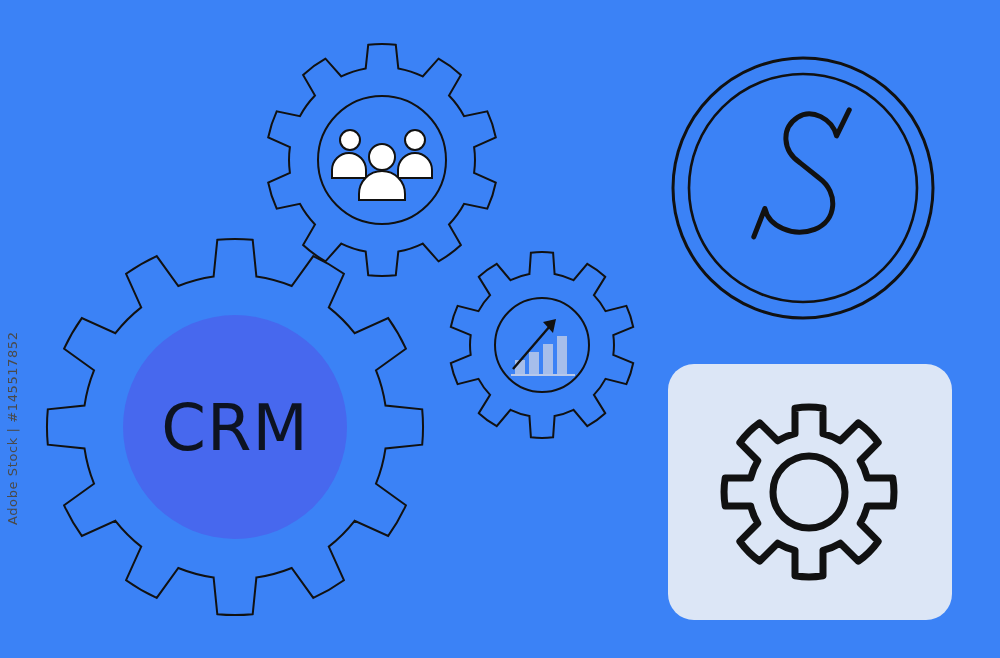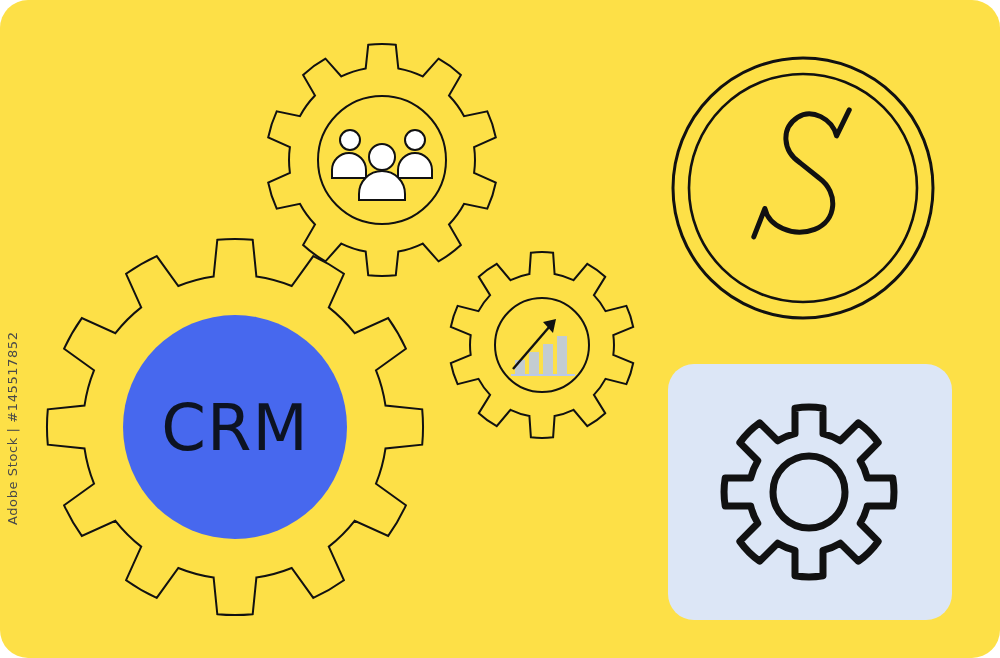--- a/index.html
+++ b/index.html
@@ -5,23 +5,22 @@
   html, body {
     margin: 0;
     padding: 0;
     background: #ffffff;
     font-family: "DejaVu Sans", "Liberation Sans", sans-serif;
   }
   .stage {
     position: relative;
     width: 1000px;
     height: 658px;
-    background: #fde047;
+    background: #3b82f6;
     overflow: hidden;
-    border-radius: 28px;
   }
   .stage svg {
     position: absolute;
     left: 0;
     top: 0;
   }
   .crm-label {
     font-family: "DejaVu Sans", "Liberation Sans", sans-serif;
     font-size: 64px;
     font-weight: 400;

